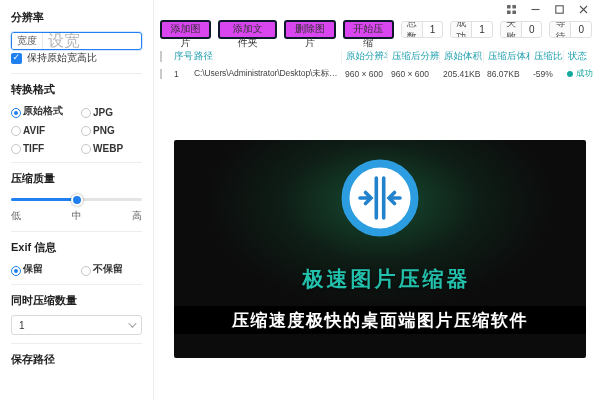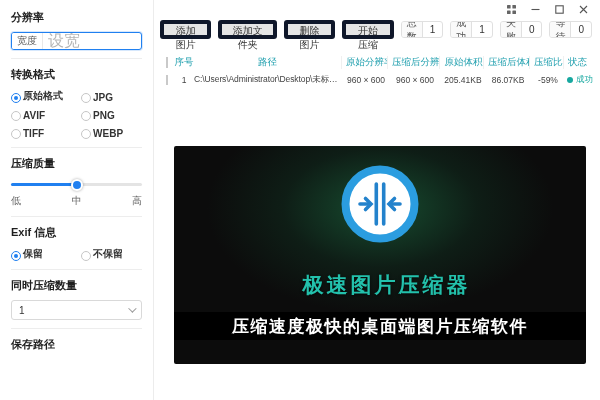--- a/index.html
+++ b/index.html
@@ -40,27 +40,27 @@
   .select { display:flex; align-items:center; justify-content:space-between; border:1px solid #d9d9d9; border-radius:3px; height:20px; padding:0 7px; color:#333; }
   .chevron { width:6px; height:6px; border-right:1.3px solid #999; border-bottom:1.3px solid #999; transform:rotate(45deg) translateY(-2px); }
 
   
   .main { flex:1; display:flex; flex-direction:column; min-width:0; }
 
   .titlebar { height:14px; display:flex; justify-content:flex-end; align-items:center; gap:15px; padding:4px 12px 0; }
   .win-icon { display:flex; align-items:center; }
 
   .toolbar { display:flex; align-items:center; padding:6px 8px 4px 6px; }
-  .tb-btn { border:4px solid #0f172a; border-radius:3px; background:#e5e5e5; height:19px; padding:0 8px; font:inherit; font-size:10px; color:#333; margin-right:7px; }
+  .tb-btn { border:2px solid #0f172a; border-radius:3px; background:#d946ef; height:19px; padding:0 8px; font:inherit; font-size:10px; color:#333; margin-right:7px; }
   .stats { margin-left:auto; display:flex; gap:7px; }
   .stat { display:flex; border:1px solid #e0e0e0; border-radius:3px; overflow:hidden; height:17px; align-items:center; }
   .s-label { padding:0 5px; background:#fafafa; border-right:1px solid #e0e0e0; color:#555; display:flex; align-items:center; }
   .s-value { padding:0 7px; color:#333; display:flex; align-items:center; background:#fff; }
 
-  .table { margin-top:11px; padding:0 5px 0 6px;text-align:center; }
+  .table { margin-top:5px; padding:0 5px 0 6px; }
   .thead, .trow { display:flex; align-items:center; }
   .thead { height:17px; }
   .trow  { height:18px; }
   .th { color:#1f9fae; font-size:9.5px; white-space:nowrap; overflow:hidden; }
   .td { color:#444; font-size:8.5px; white-space:nowrap; overflow:hidden; }
   .col-cb { width:14px; flex-shrink:0; }
   .cb-empty { width:9px; height:9px; border:1px solid #c9c9c9; border-radius:2px; background:#fff; }
   .col-idx { width:20px; flex-shrink:0; }
   .col-path { flex:1; min-width:0; text-overflow:ellipsis; letter-spacing:-0.1px; }
   .col-res  { width:46px; flex-shrink:0; }
@@ -89,20 +89,24 @@
 
 <div class="sidebar">
 
   <div class="sec-title">分辨率</div>
 
   <div class="input-group focused">
     <span class="ig-label">宽度</span>
     <input placeholder="设宽" style="">
   </div>
 
+  <div class="checkbox-row">
+    <span class="cb"></span>
+    <span>保持原始宽高比</span>
+  </div>
 
   <div class="divider"></div>
 
   <div class="sec-title">转换格式</div>
   <div class="radio-grid">
     <div class="radio selected">
       <span class="rdot"></span>
       <span class="radio-label">原始格式</span>
     </div>
     <div class="radio">

